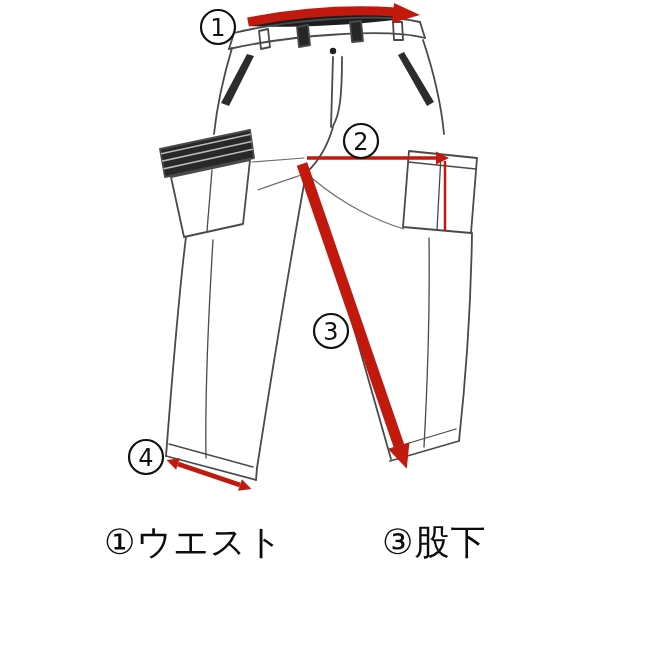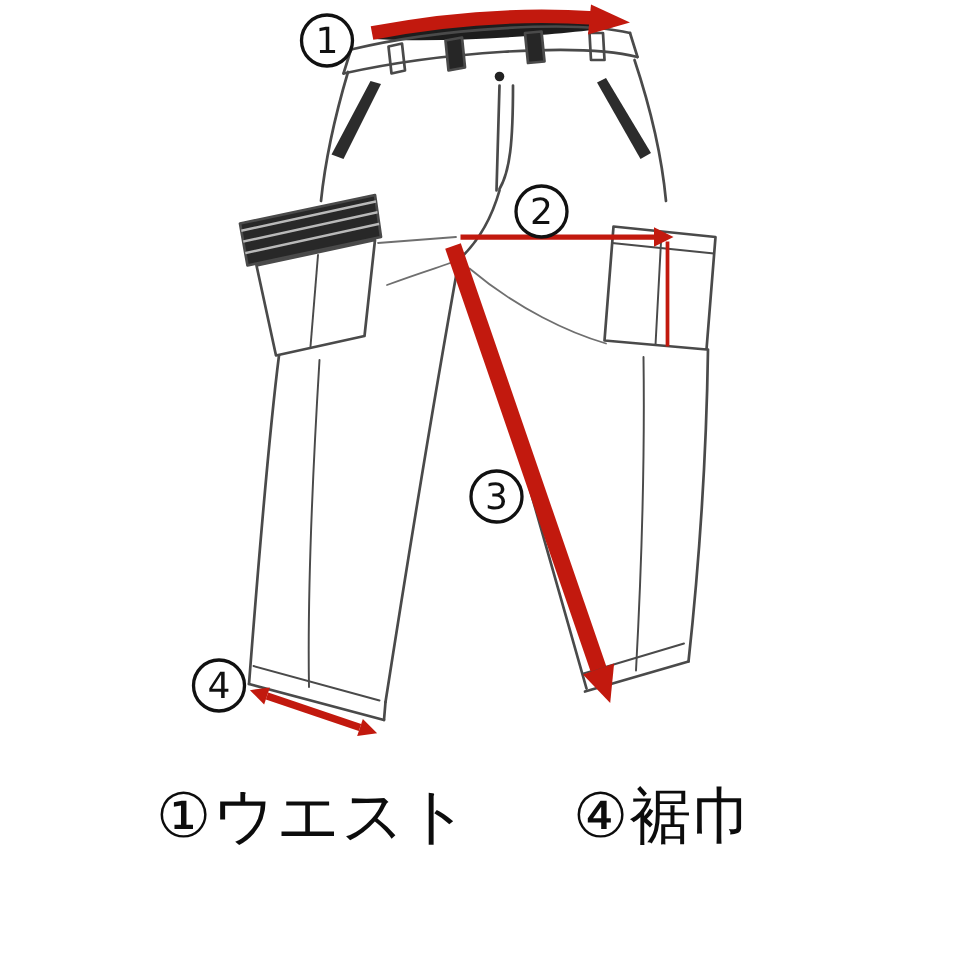--- a/index.html
+++ b/index.html
@@ -4,21 +4,21 @@
 <style>
   html,body{margin:0;padding:0;background:#fff;}
   .stage{
     position:relative;width:650px;height:650px;background:#ffffff;overflow:hidden;
     font-family:"Liberation Sans","DejaVu Sans",sans-serif;
   }
   .stage svg{position:absolute;inset:0;}
   .legend{
     position:absolute;left:104px;top:522px;
     display:grid;grid-template-columns:278px auto;row-gap:2px;
-    font-size:41px;line-height:1.12;color:#0c0c0c;letter-spacing:1px;
+    font-size:35px;line-height:1.12;color:#0c0c0c;letter-spacing:1px;
     font-weight:500;white-space:nowrap;
   }
   .legend-item span{display:inline;}
   .marker-digit{
     font-family:"DejaVu Sans","Liberation Sans",sans-serif;
     font-size:24px;fill:#111;
   }
 </style>
 </head>
 <body>
@@ -135,17 +135,17 @@
         <text class="marker-digit" x="146" y="465.5" text-anchor="middle">4</text>
       </g>
     </g>
   </svg>
 
   <div class="legend">
     <div class="legend-item">
       <span>①</span><span>ウエスト</span>
     </div>
     <div class="legend-item">
-      <span>④</span><span>裾巾</span>
+      <span>③</span><span>股下</span>
     </div>
   </div>
 
 </div>
 
 </body></html>

